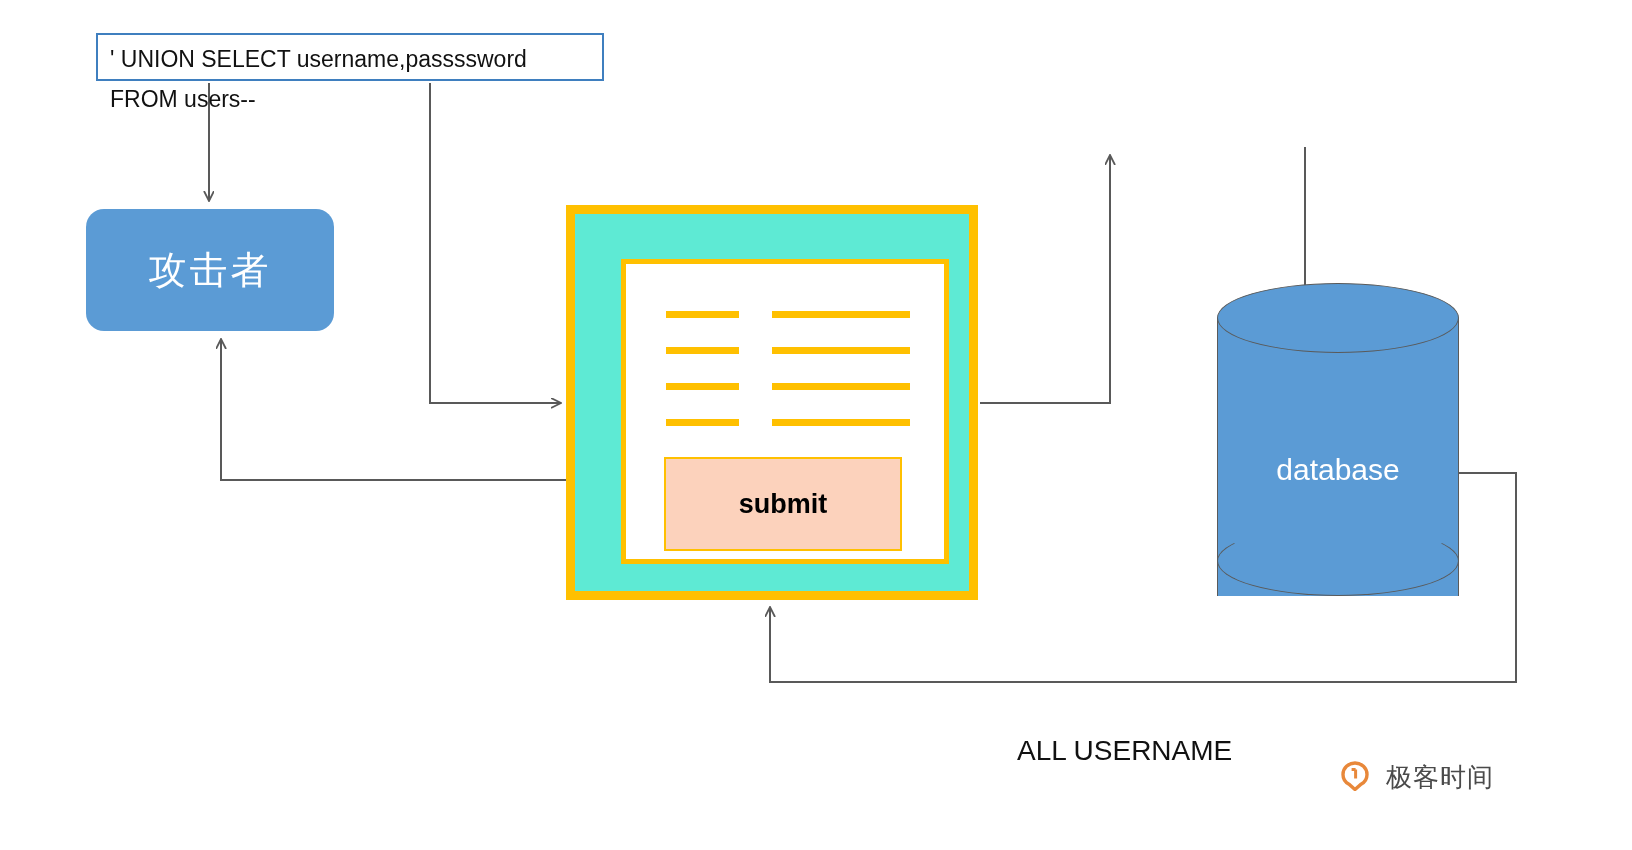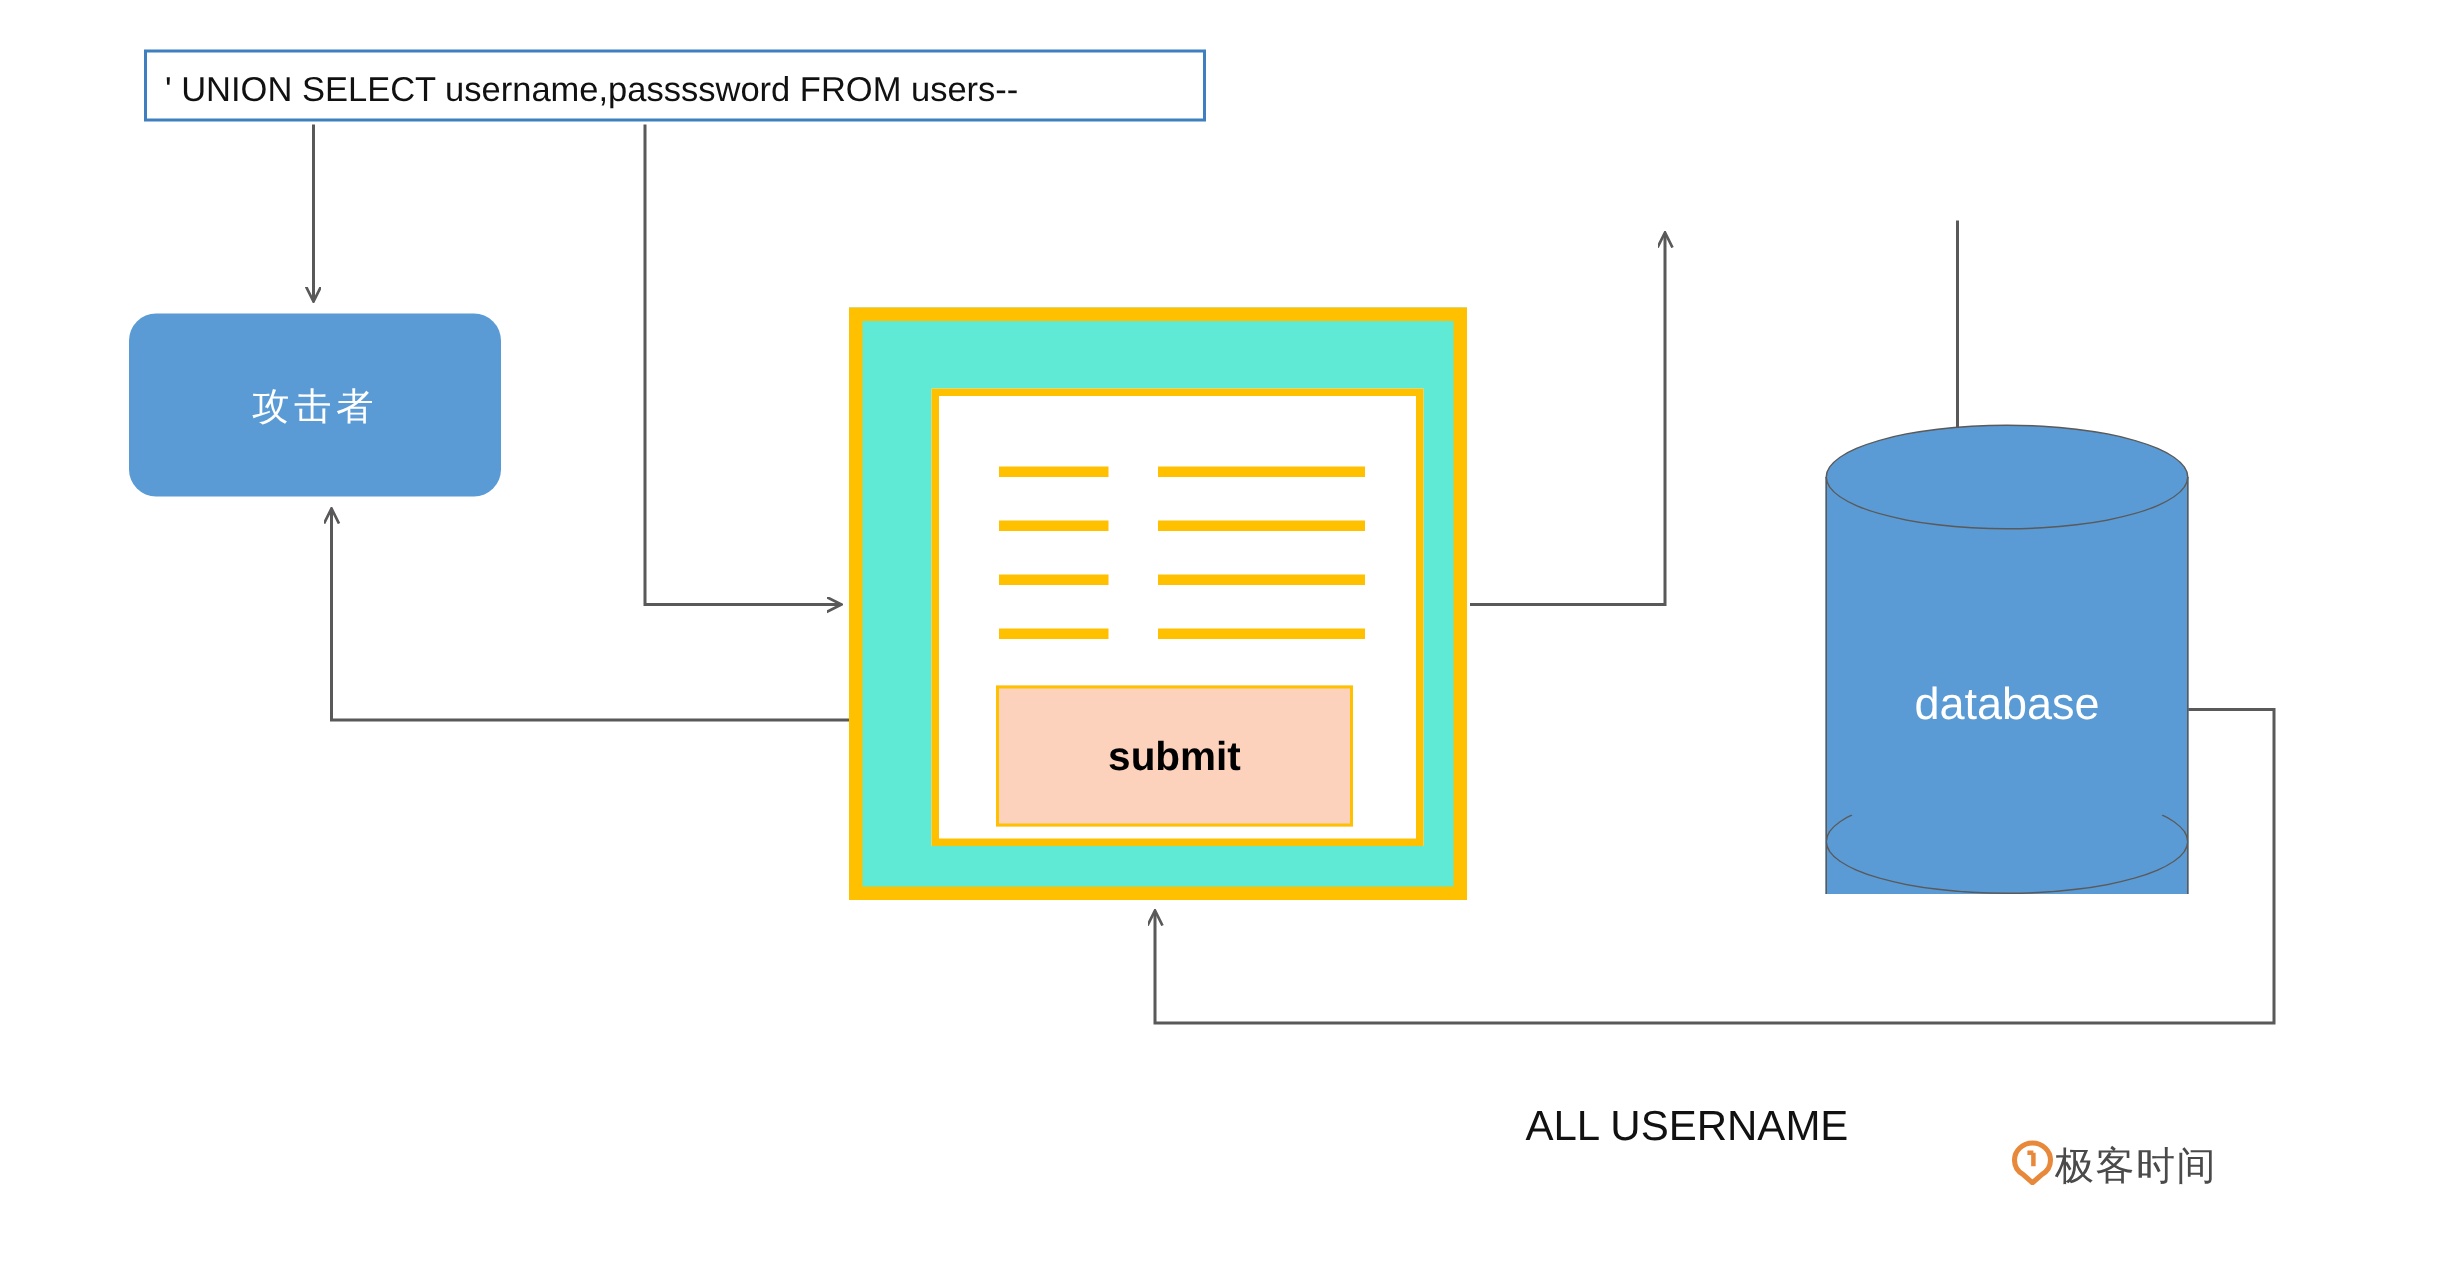--- a/index.html
+++ b/index.html
@@ -34,21 +34,21 @@
     background: #ffffff;
     font-size: 23px;
     line-height: 34px;
     color: #111111;
     padding: 6px 10px 6px 12px;
     white-space: pre-wrap;
   }
   #payload-box {
     left: 96px;
     top: 33px;
-    width: 708px;
+    width: 508px;
     height: 48px;
     padding-top: 4px;
     line-height: 40px;
   }
   #query-box {
     left: 836px;
     top: 30px;
     width: 630px;
     height: 115px;
   }
@@ -62,21 +62,21 @@
     height: 122px;
     background: #5b9bd5;
     border-radius: 18px;
     display: flex;
     align-items: center;
     justify-content: center;
   }
   #attacker-node .label {
     color: #ffffff;
     font-family: Liberation Serif, serif;
-    font-size: 25px;
+    font-size: 38px;
     letter-spacing: 3px;
   }
 
   
   #form-outer {
     position: absolute;
     left: 566px;
     top: 205px;
     width: 412px;
     height: 395px;
@@ -193,21 +193,21 @@
     margin-top: 21px;
   }
 
   
   #watermark {
     position: absolute;
     left: 1340px;
     top: 760px;
     display: flex;
     align-items: center;
-    gap: 0;
+    gap: 16px;
   }
   #watermark .wm-text {
     font-size: 26px;
     color: #4a4a4a;
     letter-spacing: 1px;
   }
 </style>
 </head>
 <body>
 

